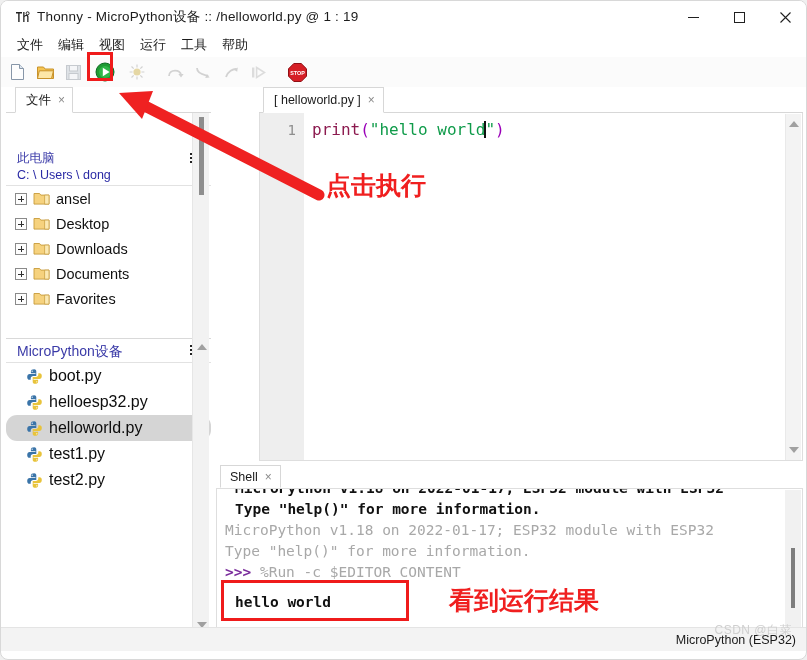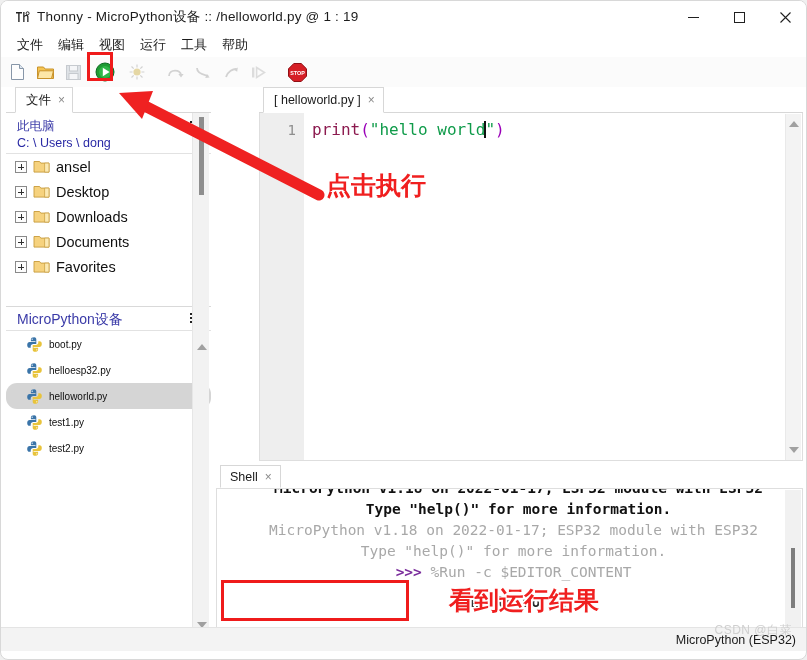--- a/index.html
+++ b/index.html
@@ -101,20 +101,21 @@
     margin-left: 7px; color: #8a8a8a; font-size: 12px;
     line-height: 1;
   }
 
   .fileheader {
     position: relative;
     background: #ffffff;
     border-bottom: 1px solid #e2e2e2;
     padding: 4px 6px 20px 11px;
     height: 41px;
+    margin-top: 32px;
   }
   .fh-title { font-size: 12.5px; color: #3b3ba8; line-height: 1.45; }
   .fh-path  { font-size: 12.5px; color: #2a2aa5; line-height: 1.4; }
   .hamburger {
     position: absolute; right: 8px; top: 8px;
     width: 13px;
   }
   .hamburger span {
     display: block; height: 1.6px; background: #222;
     margin-bottom: 2.6px;
@@ -152,21 +153,21 @@
     background: #ffffff;
     border-bottom: 1px solid #e2e2e2;
     padding: 5px 6px 5px 11px;
     height: 24px;
   }
   .dev-title { font-size: 14px; color: #3b3ba8; line-height: 1.1; }
   .devpane { background: #ffffff; height: 278px; overflow: hidden; }
   .frow {
     display: flex; align-items: center;
     height: 26px; padding-left: 20px;
-    font-size: 10px; color: #0d0d0d;
+    font-size: 16px; color: #0d0d0d;
     white-space: nowrap;
   }
   .frow.sel { background: #d5d5d5; border-radius: 11px; }
 
   
   .lscroll {
     position: absolute; top: 112px; left: 191px;
     width: 17px; height: 522px;
     background: #f2f2f2;
     border-left: 1px solid #e6e6e6;
@@ -267,21 +268,21 @@
     position: relative;
     background: #ffffff;
     border: 1px solid #dedede;
     height: 147px;
     overflow: hidden;
     font-family: "DejaVu Sans Mono", monospace;
     font-size: 14.5px;
     line-height: 21px;
     padding: 2px 0 0 8px;
   }
-  .sline { white-space: pre; text-align: center; }
+  .sline { white-space: pre; }
   .sline.black { color: #111; padding-left: 10px; font-weight: 600; }
   .sline.gray  { color: #a8a8a8; }
   .prompt { color: #7a2d9c; font-weight: 700; }
   .sline.out { color: #111; padding-left: 10px; font-weight: 600; }
   .sscroll {
     position: absolute; right: 1px; top: 1px;
     width: 16px; height: 145px;
     background: #f1f1f1;
   }
   .sthumb {

